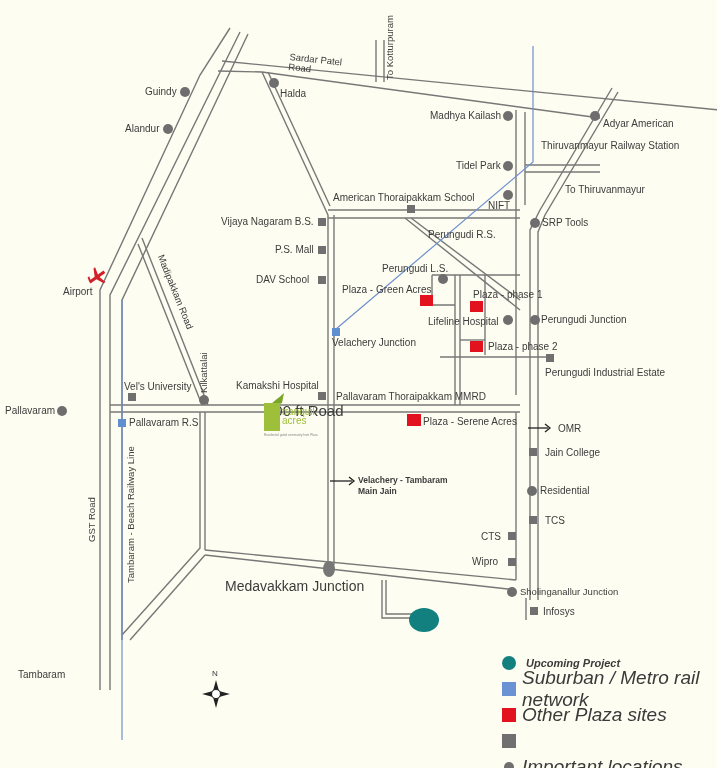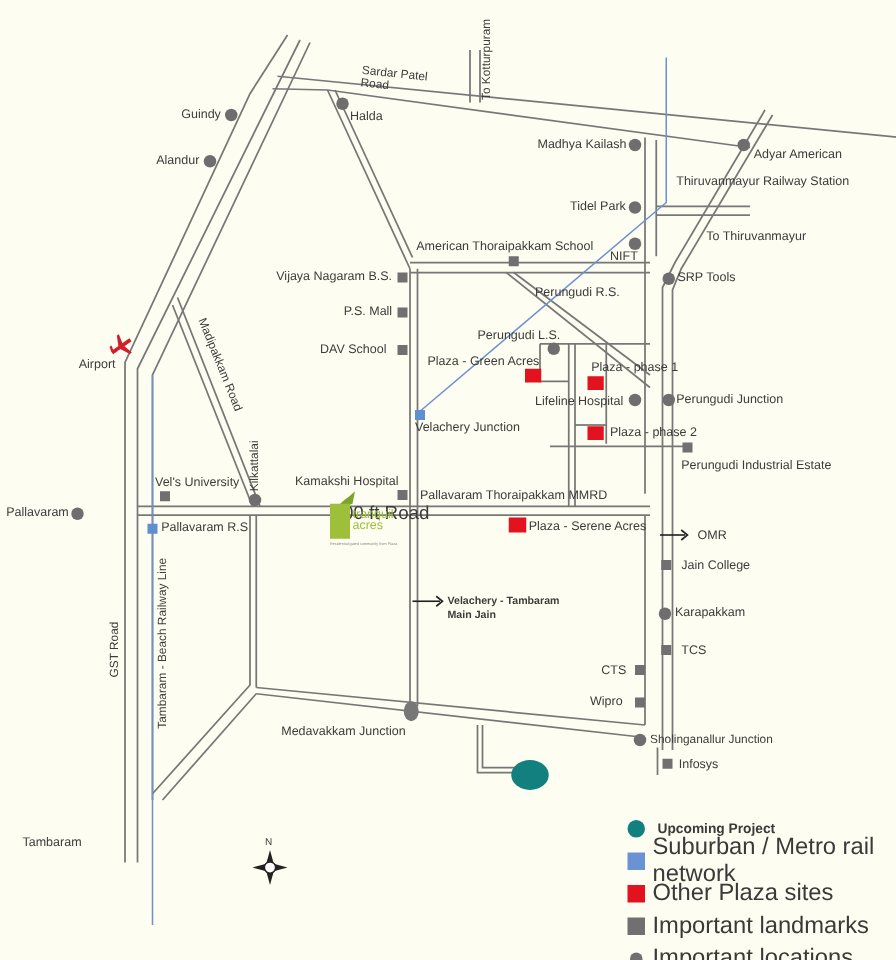--- a/index.html
+++ b/index.html
@@ -24,21 +24,21 @@
     .sq {
       position: absolute; width: 8px; height: 8px; background: #707070;
     }
     .red {
       position: absolute; width: 13px; height: 11px; background: #e3121f;
     }
     .blue {
       position: absolute; width: 8px; height: 8px; background: #5f8fcf;
     }
     .legend { position: absolute; left: 502px; top: 650px; }
-    .legend-row { display: flex; align-items: center; height: 26px; }
+    .legend-row { display: flex; align-items: center; height: 26px; font-style: italic; }
     .legend-row .sw { width: 14px; height: 14px; margin-right: 6px; flex: none; }
     .legend-row .lt { font-size: 19px; color: #3a3a3a; }
     .legend-row .lt.small { font-size: 11px; font-weight: bold; margin-left: 4px; }
     .logo {
       position: absolute; left: 264px; top: 393px; width: 64px; height: 42px;
     }
     .logo .bar { position: absolute; left: 0; top: 10px; width: 16px; height: 28px; background: #9ebf3a; }
     .logo .txt { position: absolute; left: 18px; top: 14px; font-size: 10px; color: #9ebf3a; line-height: 9px; }
     .logo .sub { position: absolute; left: 0; top: 40px; font-size: 3px; color: #888; }
     .compass { position: absolute; left: 200px; top: 668px; width: 40px; height: 50px; }
@@ -172,22 +172,22 @@
   <div class="lbl" style="left:382px;top:263px">Perungudi L.S.</div>
   <div class="dot" style="left:503px;top:315px"></div>
   <div class="lbl" style="left:428px;top:316px">Lifeline Hospital</div>
   <div class="dot" style="left:530px;top:315px"></div>
   <div class="lbl" style="left:541px;top:314px">Perungudi Junction</div>
   <div class="dot" style="left:199px;top:395px"></div>
   <div class="lbl rot" style="left:198px;top:393px;transform:rotate(-90deg);font-size:9.5px">Kilkattalai</div>
   <div class="dot" style="left:57px;top:406px"></div>
   <div class="lbl" style="left:5px;top:405px">Pallavaram</div>
   <div class="dot" style="left:527px;top:486px"></div>
-  <div class="lbl" style="left:540px;top:485px">Karapakkam</div>
-  <div class="lbl" style="left:225px;top:580px;font-size:10px">Medavakkam Junction</div>
+  <div class="lbl" style="left:540px;top:485px">Residential</div>
+  <div class="lbl" style="left:225px;top:580px;font-size:14px">Medavakkam Junction</div>
   <div class="dot" style="left:507px;top:587px"></div>
   <div class="lbl" style="left:520px;top:586px;font-size:9.5px">Sholinganallur Junction</div>
   <div class="lbl" style="left:63px;top:286px">Airport</div>
   <div class="lbl" style="left:18px;top:669px">Tambaram</div>
 
   <div class="sq" style="left:407px;top:205px"></div>
   <div class="lbl" style="left:333px;top:192px">American Thoraipakkam School</div>
   <div class="sq" style="left:318px;top:218px"></div>
   <div class="lbl" style="left:221px;top:216px">Vijaya Nagaram B.S.</div>
   <div class="sq" style="left:318px;top:246px"></div>
@@ -257,21 +257,20 @@
     <div class="legend-row">
       <span class="sw" style="background:#6b93d3"></span>
       <span class="lt">Suburban / Metro rail network</span>
     </div>
     <div class="legend-row">
       <span class="sw" style="background:#e3121f"></span>
       <span class="lt">Other Plaza sites</span>
     </div>
     <div class="legend-row">
       <span class="sw" style="background:#707070"></span>
-      <span class="lt">Important landmarks</span>
     </div>
     <div class="legend-row">
       <span class="sw" style="background:transparent;display:flex;align-items:center;justify-content:center">
         <span style="width:10px;height:10px;border-radius:50%;background:#707070;display:block"></span>
       </span>
       <span class="lt">Important locations</span>
     </div>
   </div>
 </div>
 

